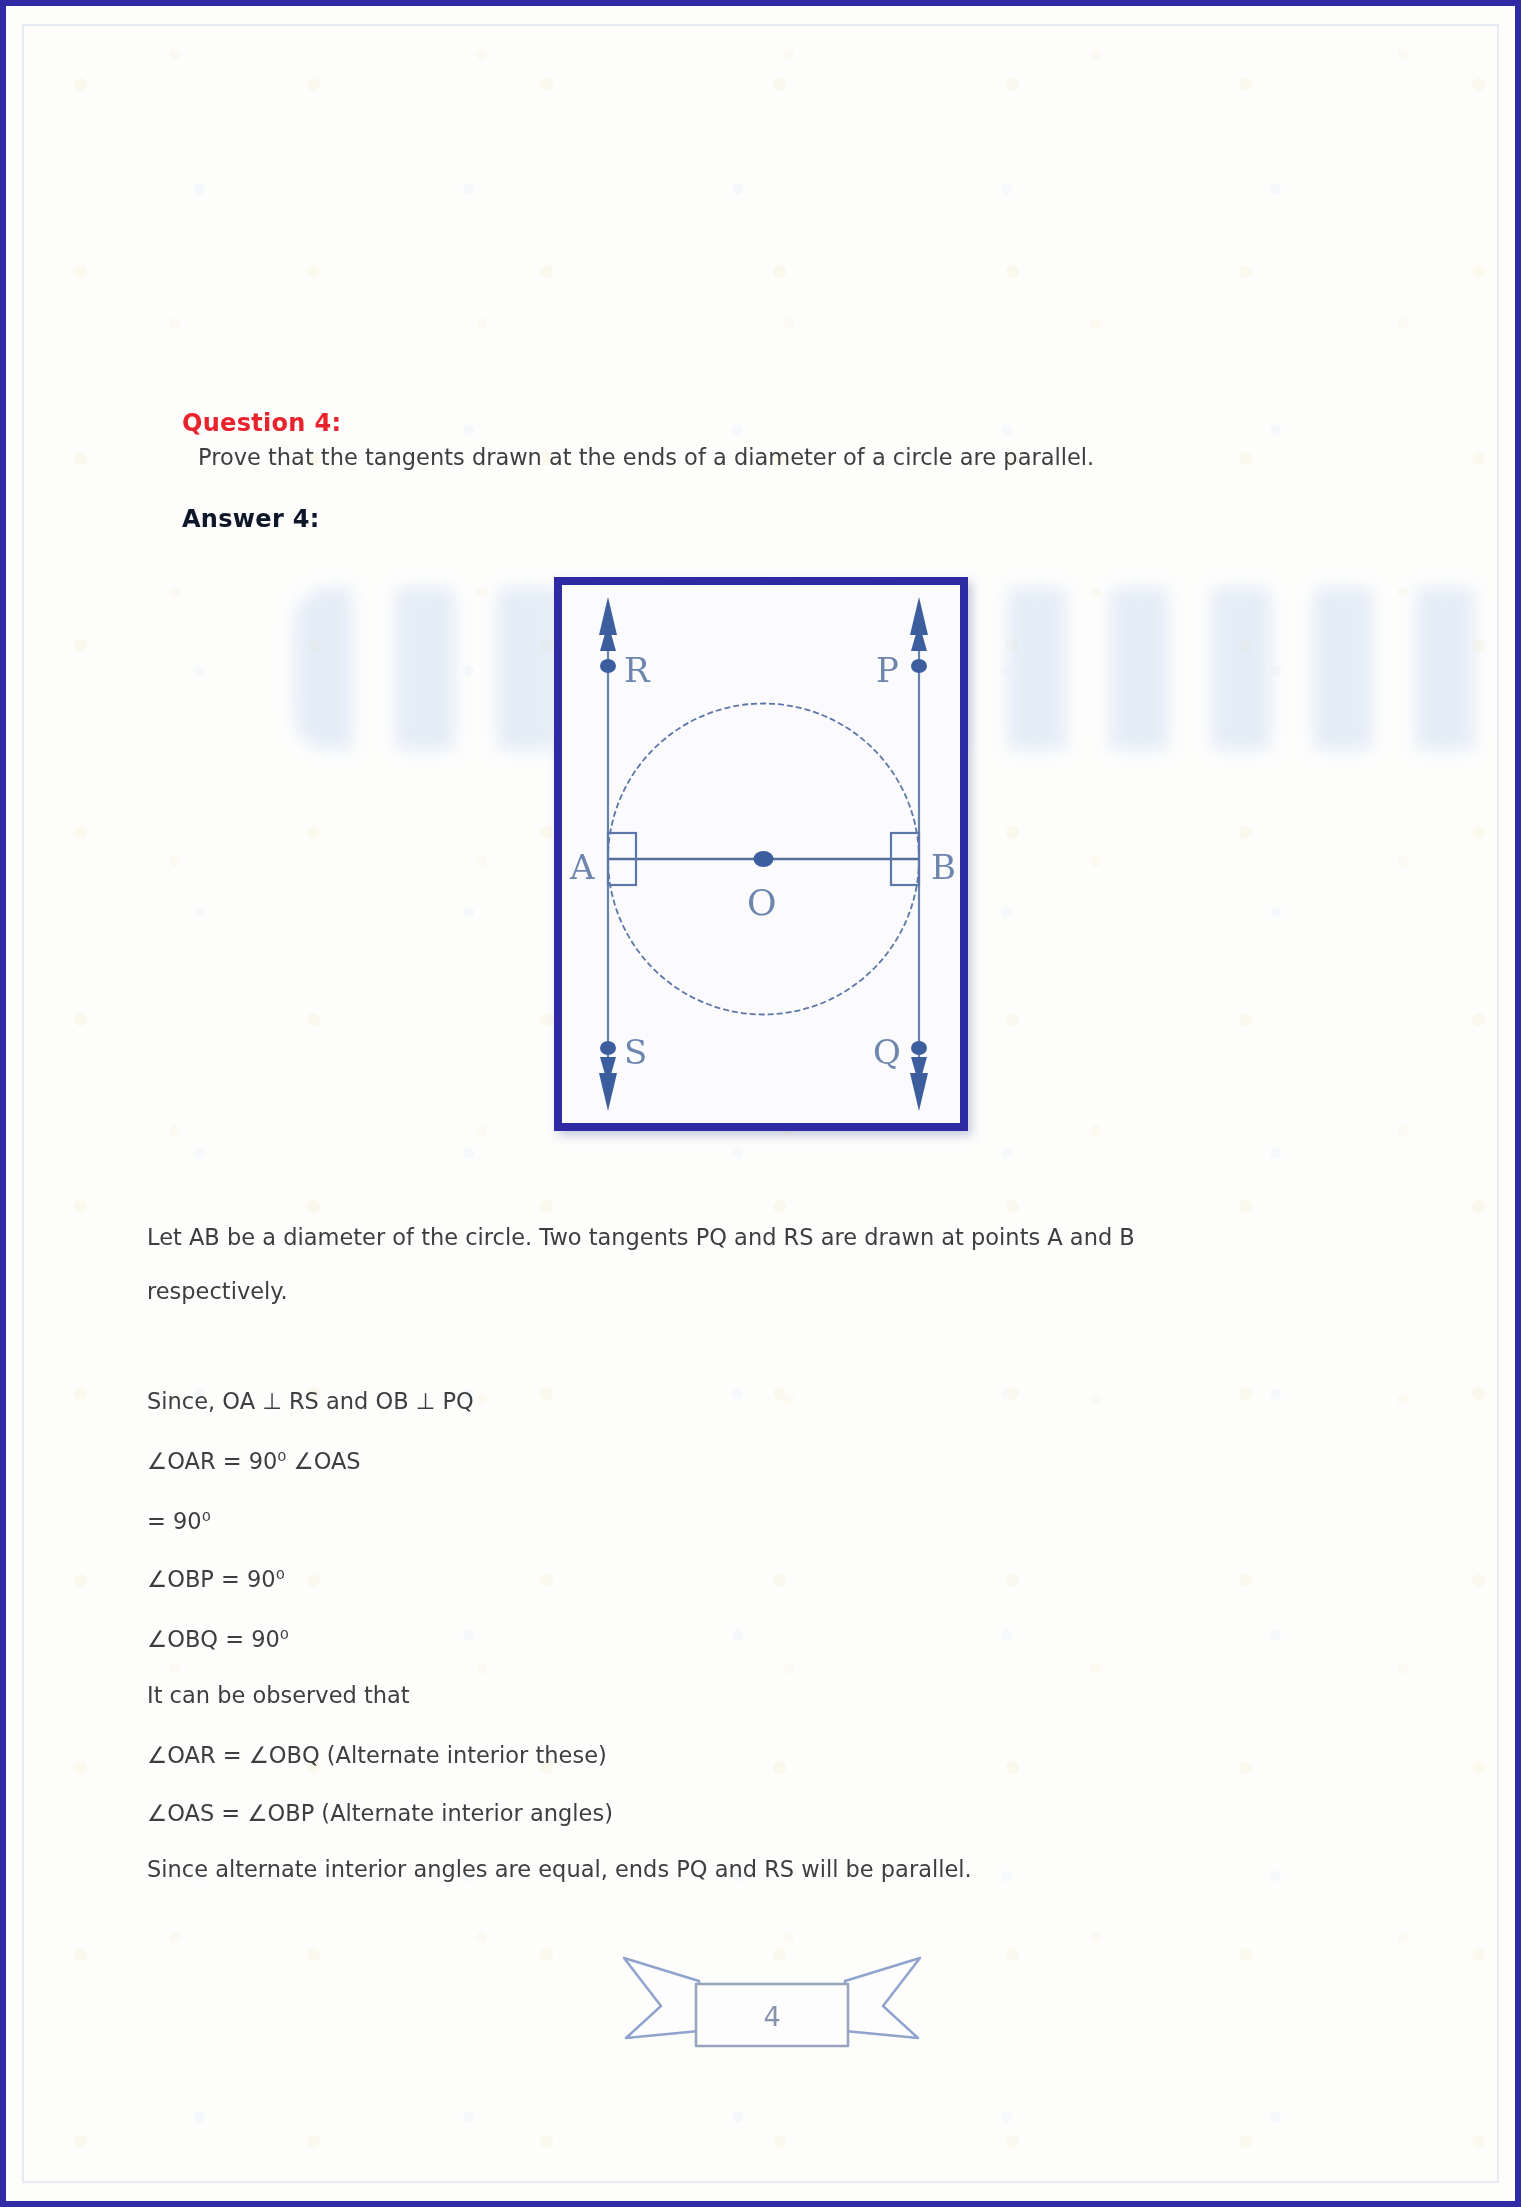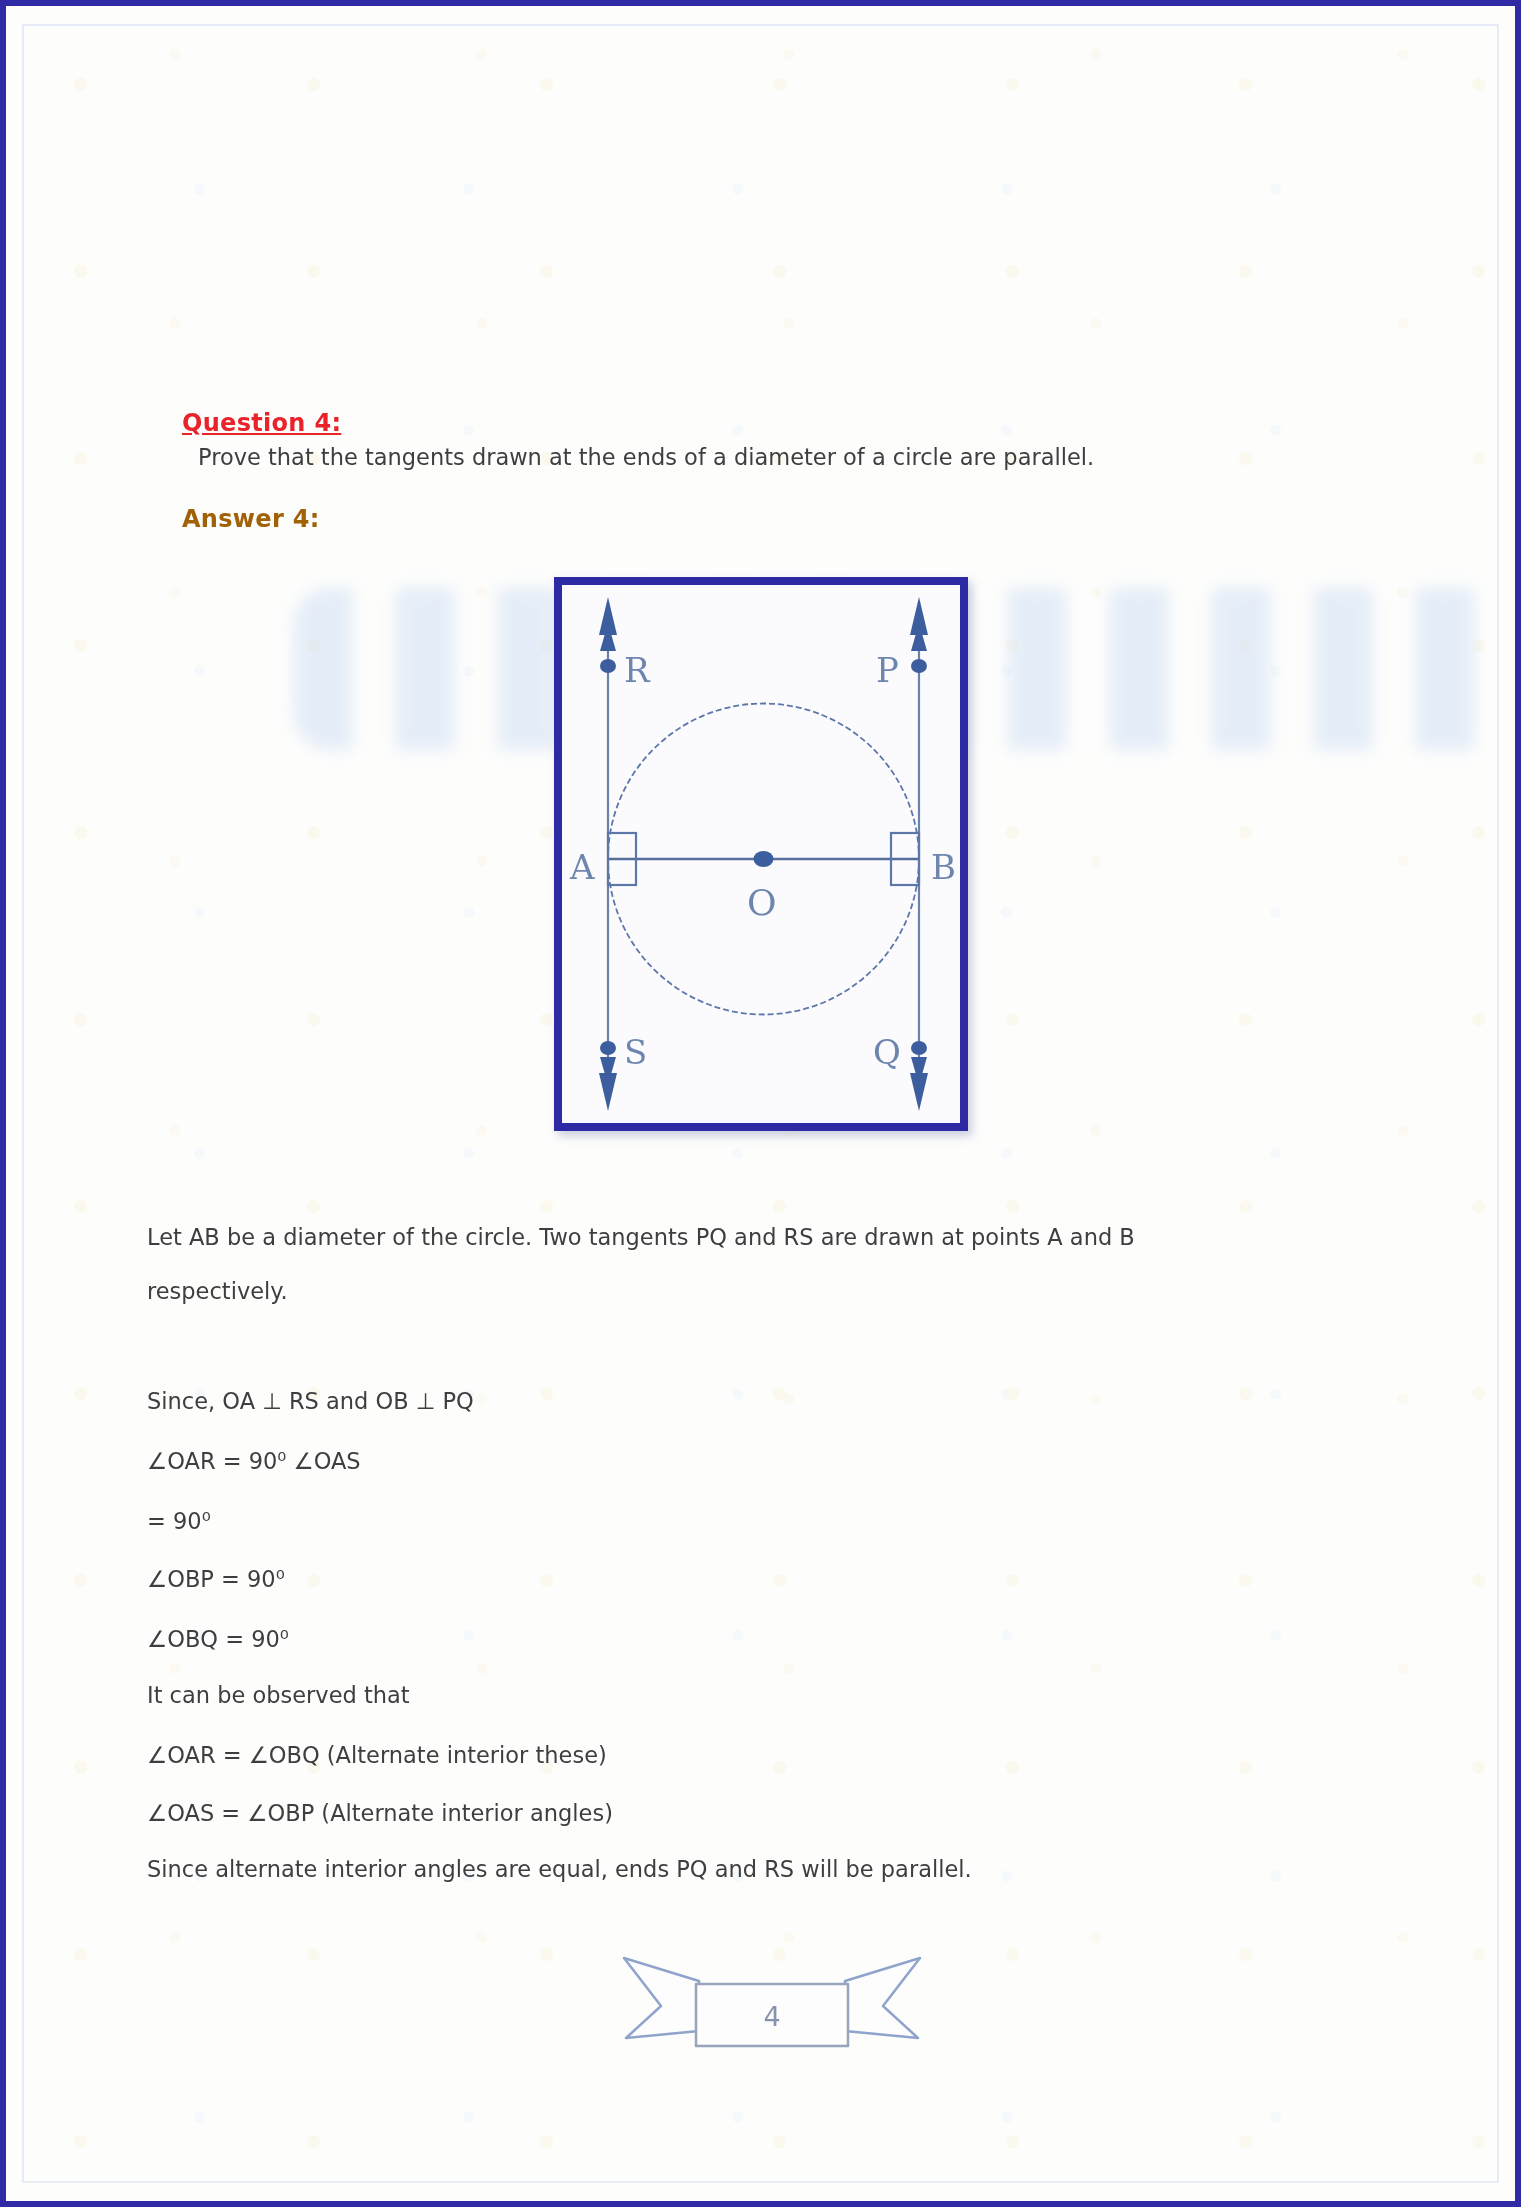--- a/index.html
+++ b/index.html
@@ -32,29 +32,29 @@
     background:repeating-linear-gradient(90deg,
       rgba(201,219,242,0.95) 0 58px, rgba(201,219,242,0) 58px 102px);
     border-radius:36px;
     filter:blur(8px);
     opacity:.5;
     pointer-events:none;
   }
   .q-heading{
     position:absolute;left:176px;top:403px;
     font-size:24px;font-weight:bold;color:#e8232b;
-    letter-spacing:.3px;white-space:nowrap;text-decoration:underline;
+    letter-spacing:.3px;white-space:nowrap;
   }
   .q-text{
     position:absolute;left:176px;top:438px;
     font-size:22.5px;color:#3e3e40;white-space:nowrap;margin-left:16px;
   }
   .a-heading{
     position:absolute;left:176px;top:499px;
-    font-size:24px;font-weight:bold;color:#a16207;
+    font-size:24px;font-weight:bold;color:#0f172a;
     letter-spacing:.3px;white-space:nowrap;
   }
   .figure{
     position:absolute;left:548px;top:571px;width:414px;height:554px;
     border:8px solid #2e2aa4;
     box-sizing:border-box;
     background:#fbfbfe;
     box-shadow:4px 5px 9px rgba(110,120,165,.35);
   }
   .figure svg{display:block;width:100%;height:100%;}

